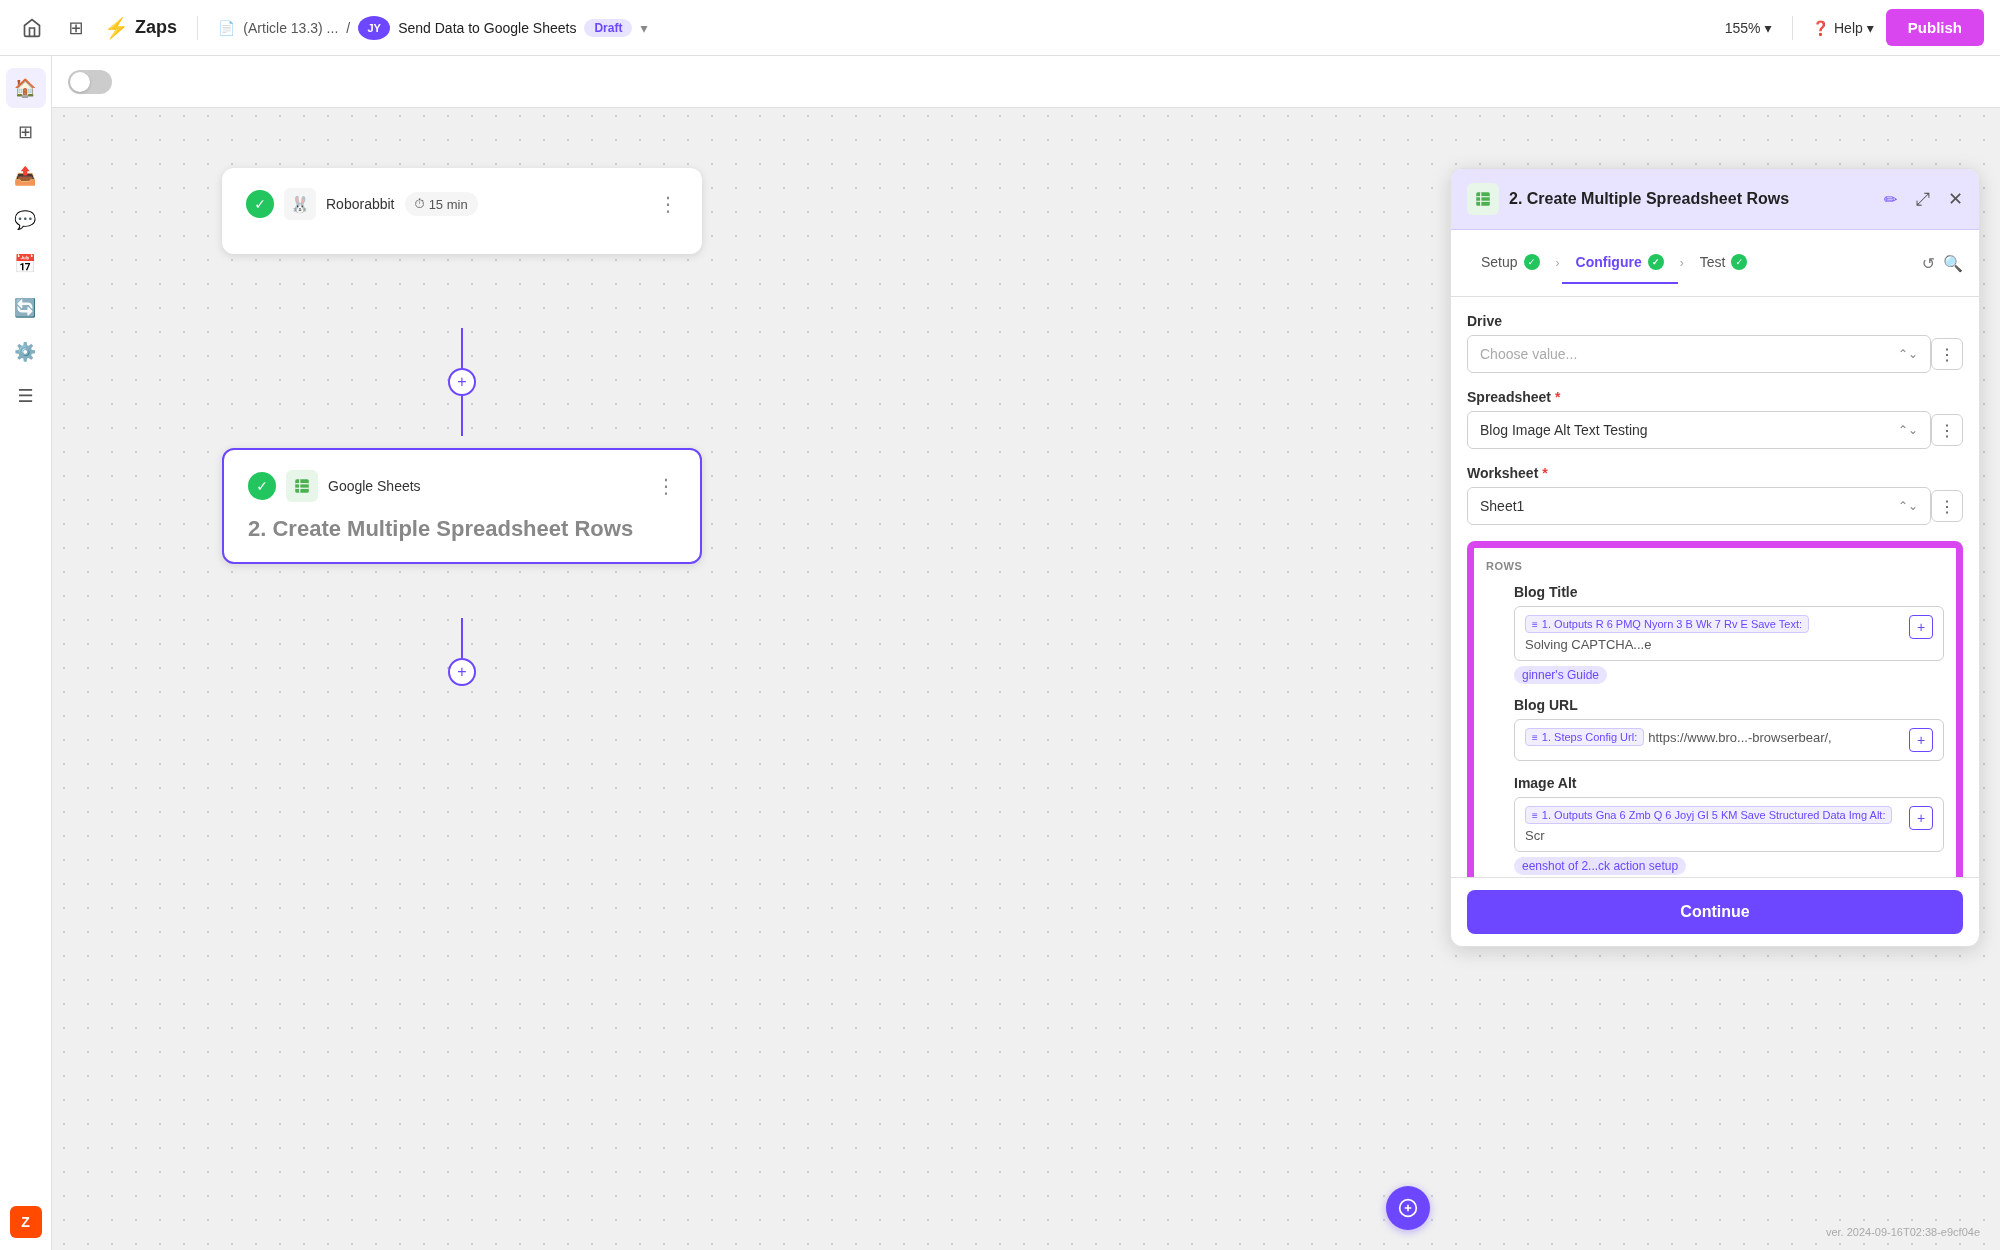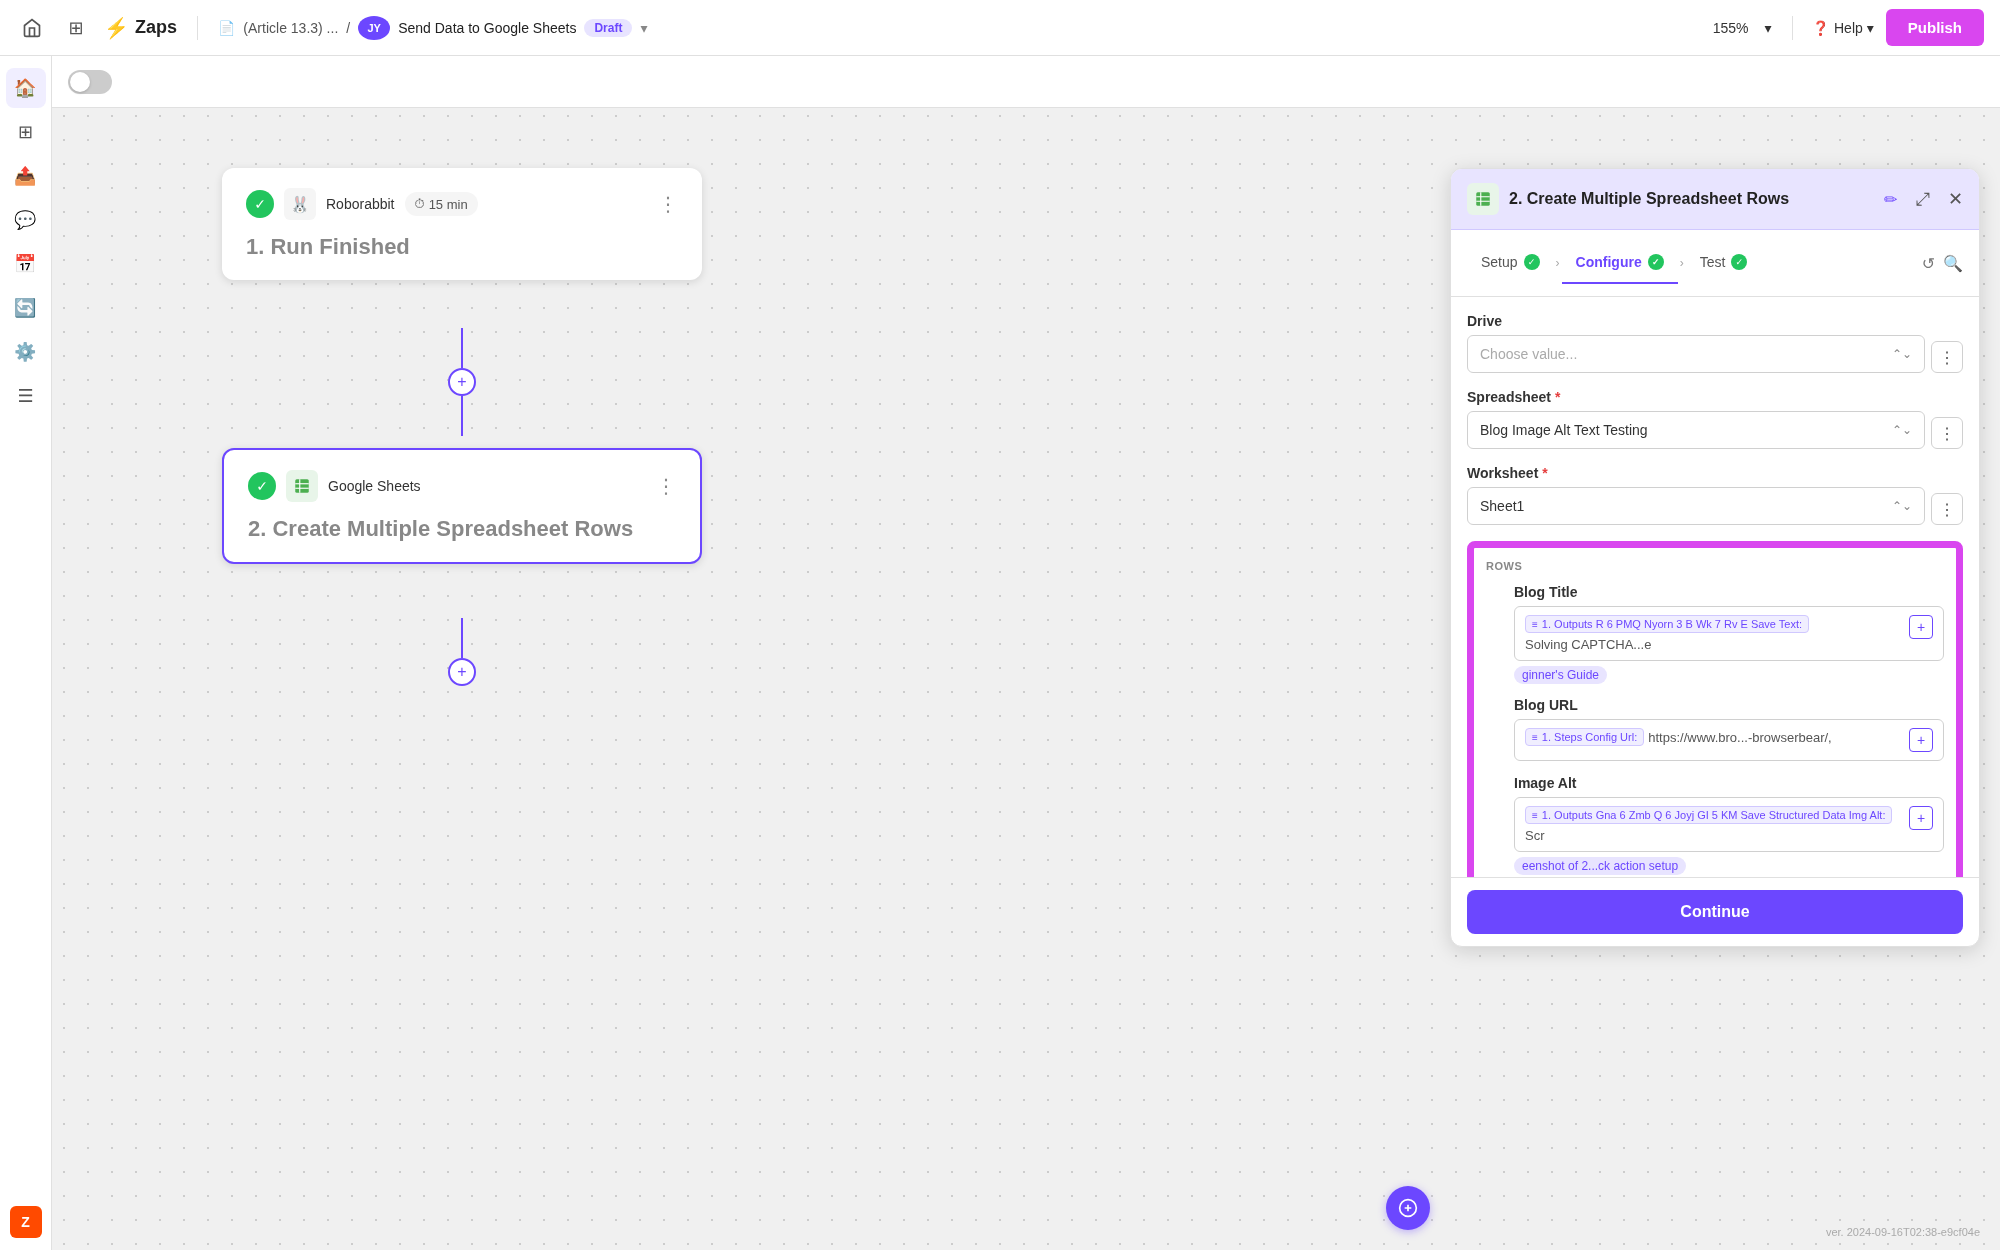--- a/index.html
+++ b/index.html
@@ -17,21 +17,21 @@
       position: relative;
       z-index: 10;
     }
     .topbar-home-icon { width: 32px; height: 32px; display: flex; align-items: center; justify-content: center; cursor: pointer; }
     .topbar-grid-icon { width: 32px; height: 32px; display: flex; align-items: center; justify-content: center; cursor: pointer; color: #555; font-size: 18px; }
     .topbar-zap-logo { display: flex; align-items: center; gap: 6px; font-weight: 700; font-size: 18px; color: #222; }
     .zap-lightning { color: #FF4A00; font-size: 20px; }
     .topbar-divider { width: 1px; height: 24px; background: #e0e0e0; margin: 0 8px; }
     .topbar-breadcrumb { display: flex; align-items: center; gap: 8px; color: #555; font-size: 14px; }
     .topbar-spacer { flex: 1; }
-    .topbar-zoom { display: flex; align-items: center; gap: 16px; font-size: 14px; color: #333; cursor: pointer; }
+    .topbar-zoom { display: flex; align-items: center; gap: 4px; font-size: 14px; color: #333; cursor: pointer; }
     .topbar-help { display: flex; align-items: center; gap: 4px; font-size: 14px; color: #333; cursor: pointer; }
     .publish-btn {
       background: #d946ef;
       color: #fff;
       border: none;
       border-radius: 6px;
       padding: 10px 22px;
       font-size: 15px;
       font-weight: 600;
       cursor: pointer;
@@ -301,22 +301,21 @@
       font-weight: 600;
       color: #333;
       margin-bottom: 6px;
       display: flex;
       align-items: center;
       gap: 4px;
     }
     .required-star { color: #e53e3e; }
     .form-control-row {
       display: flex;
-      align-items: flex-end;
-      gap: 6px;
+      align-items: center;
     }
     .form-select {
       flex: 1;
       height: 38px;
       border: 1px solid #d0d0d0;
       border-radius: 6px;
       padding: 0 12px;
       font-size: 14px;
       color: #555;
       background: #fff;
@@ -517,24 +516,20 @@
       <div class="node-header">
         <div class="node-check">✓</div>
         <div class="node-app-icon roborabbit-icon">🐰</div>
         <span class="node-app-label">Roborabbit</span>
         <div class="node-time-badge">
           <span>⏱</span>
           <span>15 min</span>
         </div>
         <div class="node-menu-btn">⋮</div>
       </div>
-      <div class="node-title">
-        <span>1.</span>
-        <span>Run Finished</span>
-      </div>
     </div>
 
     <div class="connector" style="top: 220px; left: 410px; position: absolute;">
       <div class="connector-line" style="height: 40px;"></div>
       <div class="connector-plus">+</div>
       <div class="connector-line" style="height: 40px;"></div>
     </div>
 
     <div class="zap-node active-node" style="top: 340px; left: 170px;">
       <div class="node-header">

